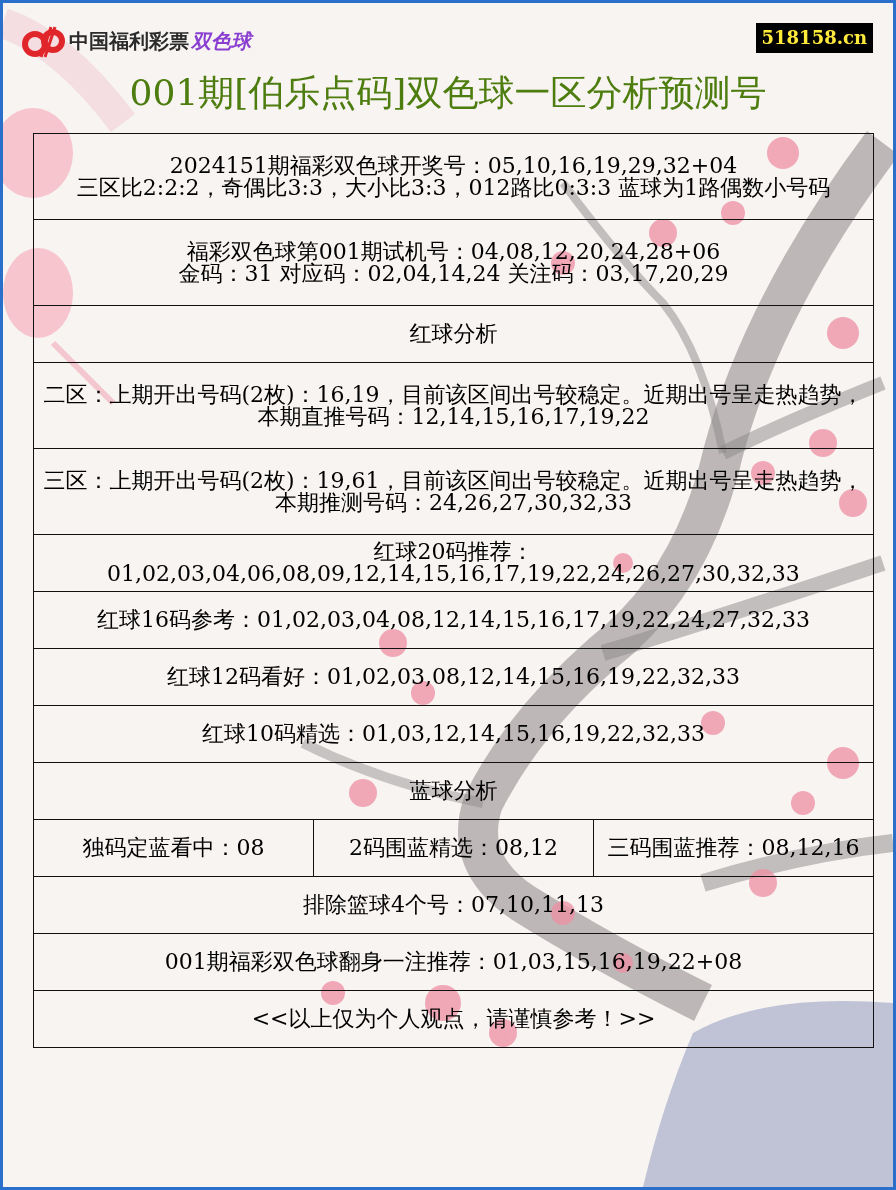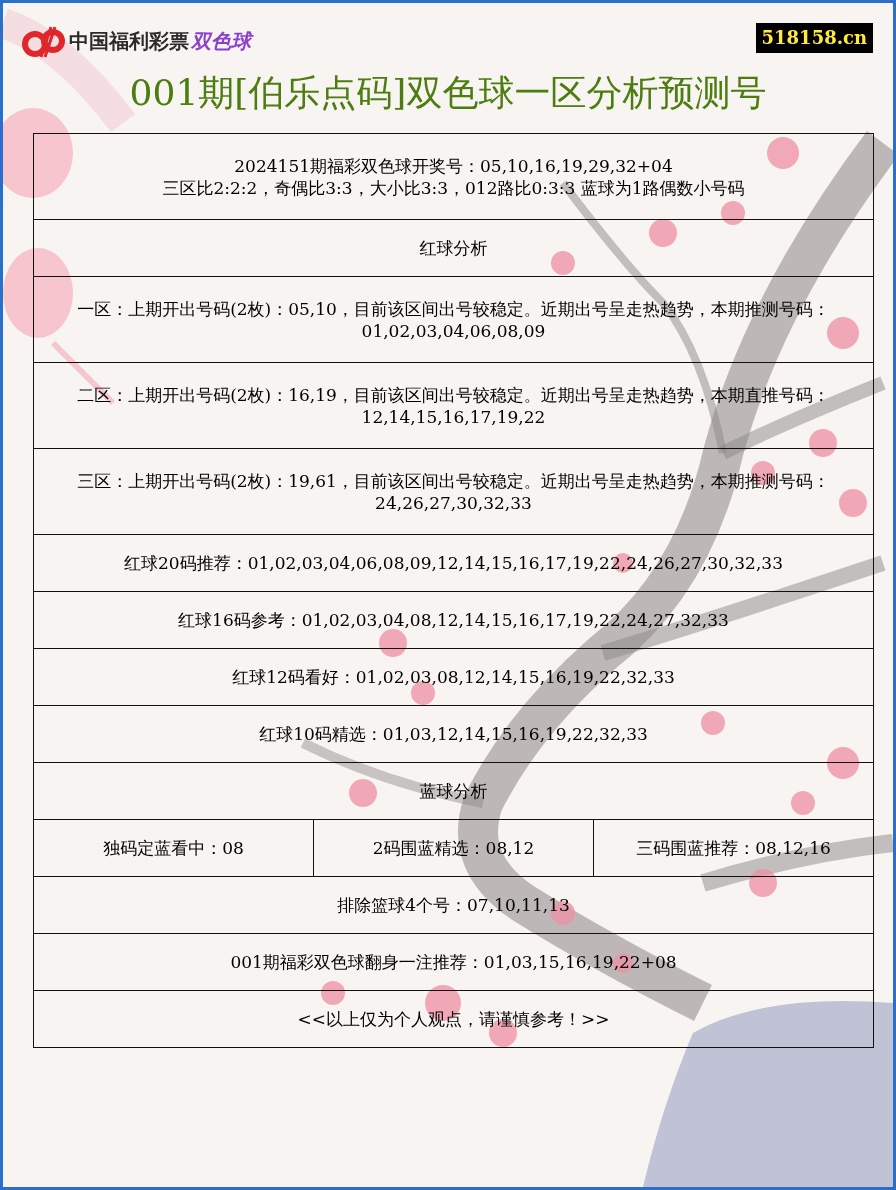--- a/index.html
+++ b/index.html
@@ -38,21 +38,21 @@
   .title {
     position: absolute; left: 0; top: 64px; width: 100%; text-align: center; z-index: 2;
     font-family: "DejaVu Serif", serif; font-size: 36px; color: #4d7c0f; font-weight: normal;
     line-height: 52px; letter-spacing: 0px;
   }
   table.main {
     position: absolute; left: 30px; top: 130px; width: 840px; z-index: 2;
     border-collapse: collapse; table-layout: fixed;
   }
   table.main td {
-    border: 1.5px solid #111; font-size: 17px; line-height: 22px; padding: 0 2px;
+    border: 1.5px solid #111; font-size: 22px; line-height: 22px; padding: 0 2px;
     text-align: center; vertical-align: middle;
   }
   td.left { text-align: left; vertical-align: top; padding-top: 17px; }
   .h87 { height: 85px; }
   .h58 { height: 56px; }
   .line { display: block; }
 </style>
 </head>
 <body>
 
@@ -121,24 +121,27 @@
         <col style="width:280px">
       </colgroup>
     <tbody>
         <tr>
       <td colspan="3" class="h87">
         <span class="line">2024151期福彩双色球开奖号：05,10,16,19,29,32+04</span>
         <span class="line">三区比2:2:2，奇偶比3:3，大小比3:3，012路比0:3:3 蓝球为1路偶数小号码</span>
       </td>
     </tr>
     <tr>
-      <td colspan="3" class="h58">红球分析</td>
+      <td colspan="3" class="h87">
+        <span class="line">福彩双色球第001期试机号：04,08,12,20,24,28+06</span>
+        <span class="line">金码：31 对应码：02,04,14,24 关注码：03,17,20,29</span>
+      </td>
     </tr>
     <tr>
-      <td colspan="3" class="h87 left">一区：上期开出号码(2枚)：05,10，目前该区间出号较稳定。近期出号呈走热趋势，本期推测号码：01,02,03,04,06,08,09</td>
+      <td colspan="3" class="h58">红球分析</td>
     </tr>
     <tr>
       <td colspan="3" class="h87 left">二区：上期开出号码(2枚)：16,19，目前该区间出号较稳定。近期出号呈走热趋势，本期直推号码：12,14,15,16,17,19,22</td>
     </tr>
     <tr>
       <td colspan="3" class="h87 left">三区：上期开出号码(2枚)：19,61，目前该区间出号较稳定。近期出号呈走热趋势，本期推测号码：24,26,27,30,32,33</td>
     </tr>
     <tr>
       <td colspan="3" class="h58">红球20码推荐：01,02,03,04,06,08,09,12,14,15,16,17,19,22,24,26,27,30,32,33</td>
     </tr>

